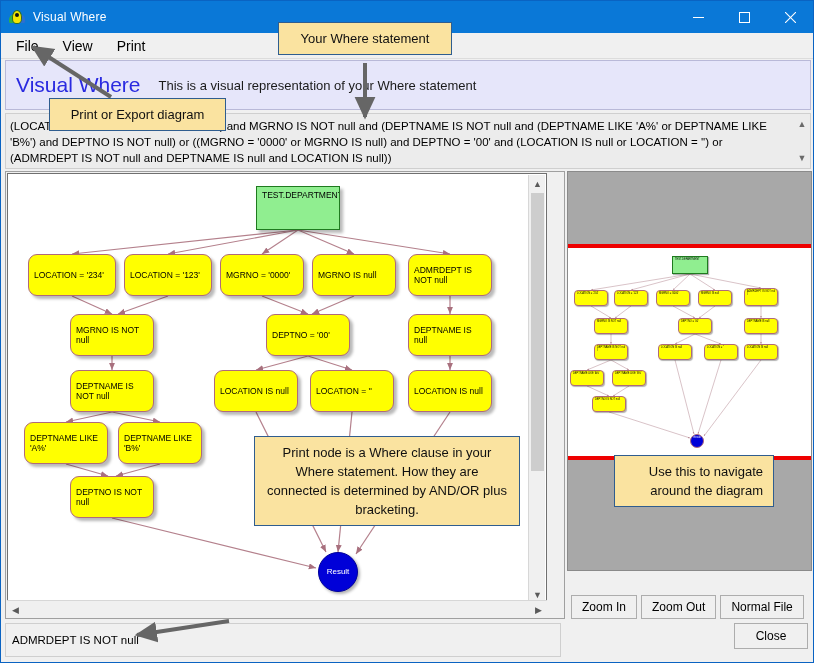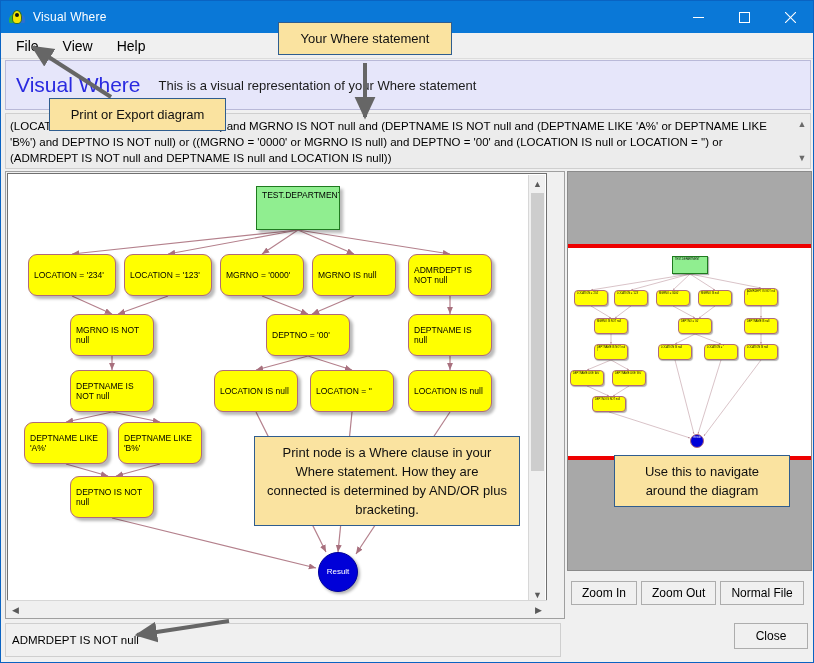--- a/index.html
+++ b/index.html
@@ -175,21 +175,21 @@
   }
   .mini-node.root {
     background: #90ee90; border: .5px solid #1f7a1f; border-radius: 0;
   }
   .mini-node.result {
     background: #0000d8; border-radius: 50%; color: #fff; z-index: 4;
     box-shadow: none; text-align: center;
   }
 
   .nav-buttons {
-    position: absolute; left: 0; top: 410px; width: 245px; height: 44px;
+    position: absolute; left: 0; top: 424px; width: 245px; height: 44px;
     display: flex; gap: 4px; padding-left: 4px;
   }
   .btn3d {
     background: #f0f0f0; border: 1px solid #adadad; font-size: 12px;
     color: #000; height: 24px; padding: 0 10px;
     display: flex; align-items: center; justify-content: center;
   }
   .close-btn {
     position: absolute; right: 5px; top: 622px; width: 74px; height: 26px;
   }
@@ -233,21 +233,21 @@
             <line x1="0" y1="0" x2="11" y2="11" stroke="#fff" stroke-width="1.1"></line>
             <line x1="11" y1="0" x2="0" y2="11" stroke="#fff" stroke-width="1.1"></line>
           </svg>
       </span>
     </span>
   </div>
 
   <div class="menubar">
     <span class="menu-item">File</span>
     <span class="menu-item">View</span>
-    <span class="menu-item">Help</span>
+    <span class="menu-item">Print</span>
   </div>
 
   <div class="banner">
     <span class="banner-title">Visual Where</span>
     <span class="banner-sub">This is a visual representation of your Where statement</span>
   </div>
 
   <div class="where-box">
     <div class="where-text">(LOCATION = '234' or LOCATION = '123') and MGRNO IS NOT null and (DEPTNAME IS NOT null and (DEPTNAME LIKE 'A%' or DEPTNAME LIKE 'B%') and DEPTNO IS NOT null) or ((MGRNO = '0000' or MGRNO IS null) and DEPTNO = '00' and (LOCATION IS null or LOCATION = '') or (ADMRDEPT IS NOT null and DEPTNAME IS null and LOCATION IS null))</div>
     <div class="where-scroll">
@@ -369,21 +369,21 @@
           <div class="mini-node" style="left: 176px; top: 72px; width: 34px; height: 16px;">DEPTNAME IS null</div>
           <div class="mini-node" style="left: 26px; top: 98px; width: 34px; height: 16px;">DEPTNAME IS NOT null</div>
           <div class="mini-node" style="left: 90px; top: 98px; width: 34px; height: 16px;">LOCATION IS null</div>
           <div class="mini-node" style="left: 136px; top: 98px; width: 34px; height: 16px;">LOCATION = ''</div>
           <div class="mini-node" style="left: 176px; top: 98px; width: 34px; height: 16px;">LOCATION IS null</div>
           <div class="mini-node" style="left: 2px; top: 124px; width: 34px; height: 16px;">DEPTNAME LIKE 'A%'</div>
           <div class="mini-node" style="left: 44px; top: 124px; width: 34px; height: 16px;">DEPTNAME LIKE 'B%'</div>
           <div class="mini-node" style="left: 24px; top: 150px; width: 34px; height: 16px;">DEPTNO IS NOT null</div>
           <div class="mini-node result" style="left: 122px; top: 188px; width: 14px; height: 14px;">Result</div>
         </div>
-      <div class="tip-box" style="left:46px; top:283px; width:176px;">
+      <div class="tip-box" style="left:46px; top:283px; width:160px;text-align:right;">
         <div class="tip-inner">Use this to navigate around the diagram</div>
       </div>
     </div>
 
     <div class="nav-buttons">
       <span class="btn3d">Zoom In</span>
       <span class="btn3d">Zoom Out</span>
       <span class="btn3d">Normal File</span>
     </div>
   </div>

